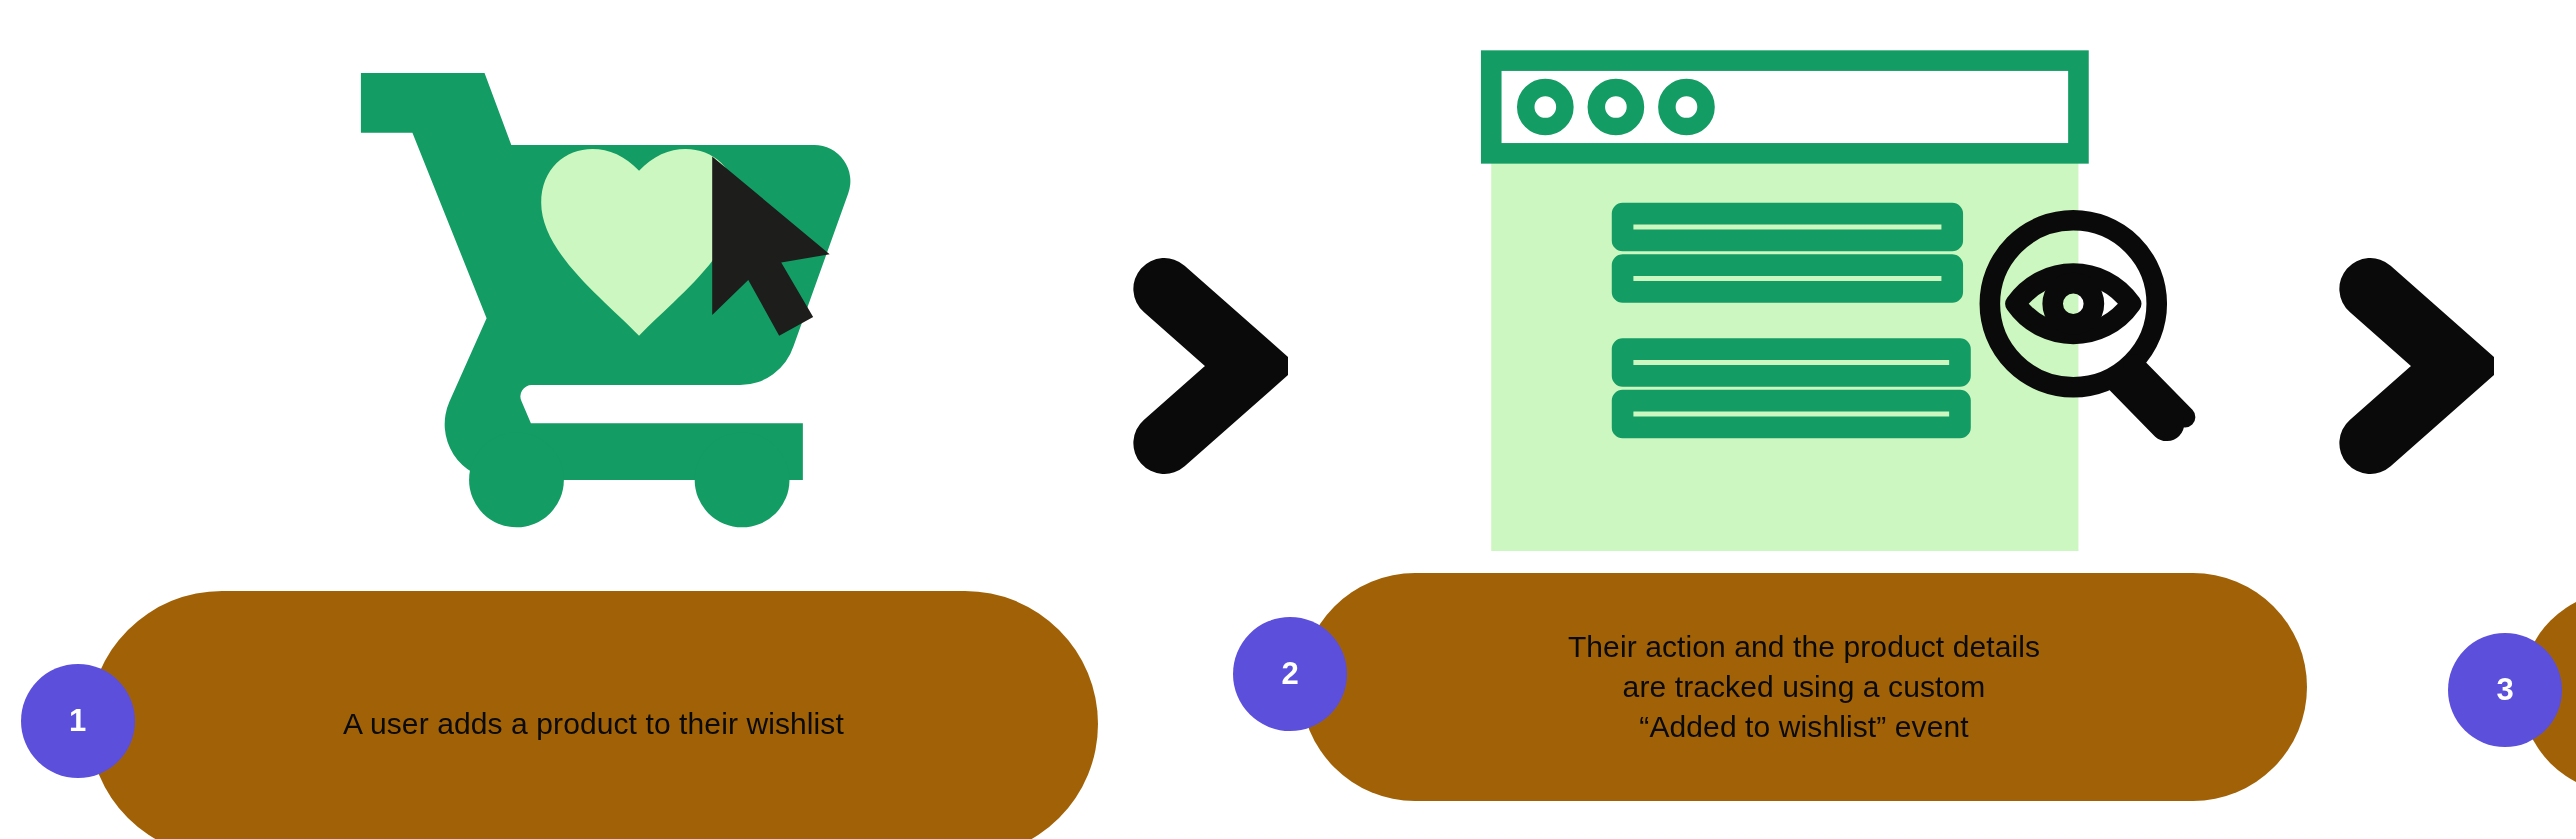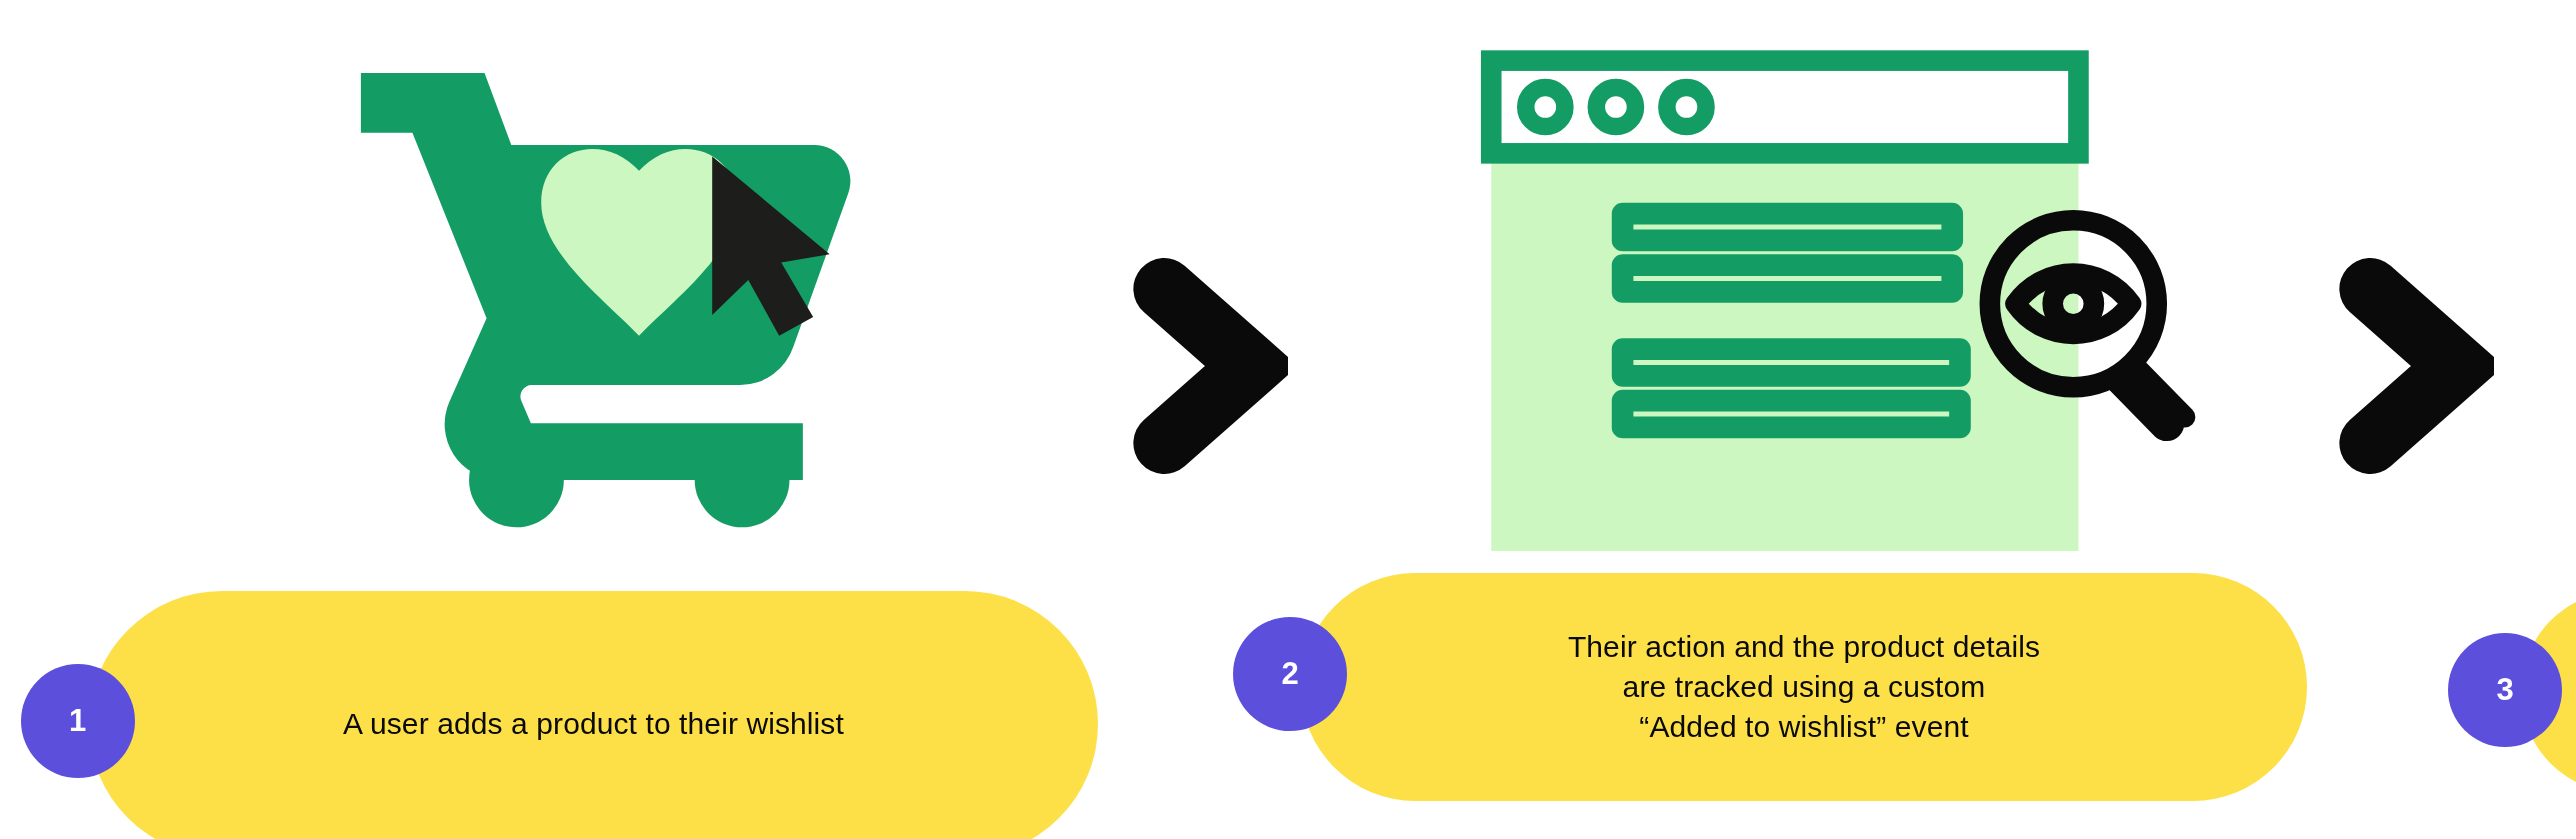--- a/index.html
+++ b/index.html
@@ -25,21 +25,21 @@
   .illus { position: absolute; }
 
   
   .chevron { position: absolute; }
 
   
   .caption-group { position: absolute; }
 
   .pill {
     position: absolute;
-    background: #fde047;
+    background: #a16207;
     border-radius: 5151px;
     box-sizing: border-box;
   }
 
   .pill-text {
     position: absolute;
     left: 0;
     right: 0;
     top: 50%;
     transform: translateY(-50%);

